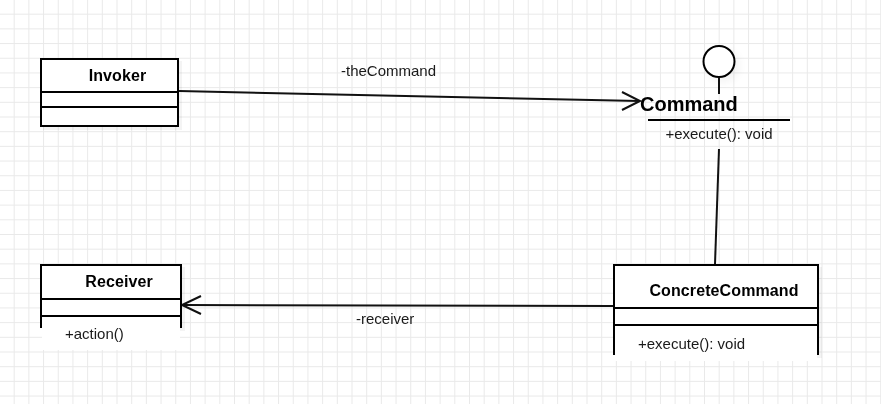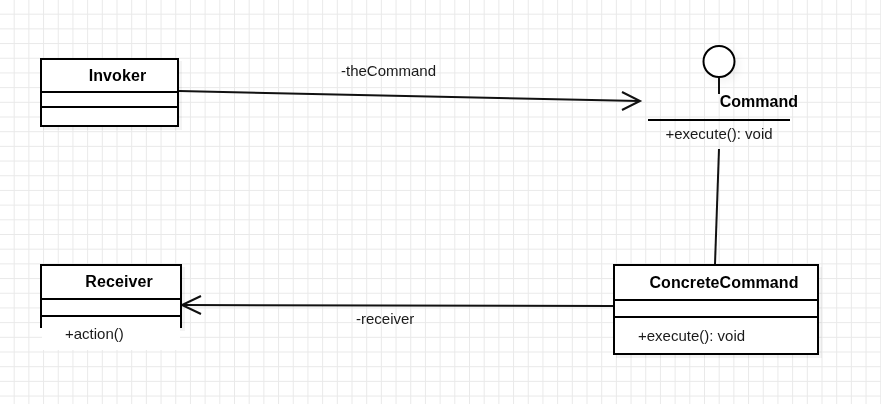--- a/index.html
+++ b/index.html
@@ -81,23 +81,23 @@
     width: 2px;
     height: 16px;
     background: #111111;
     transform: translateX(-50%);
   }
   .iface-name {
     position: absolute;
     left: 0;
     right: 0;
     top: 48px;
-    text-align: right;
+    text-align: left;
     font-weight: bold;
-    font-size: 16px;
+    font-size: 20px;
     color: #000000;
   }
   .iface-rule {
     position: absolute;
     left: 8px;
     right: 8px;
     top: 74px;
     height: 2px;
     background: #000000;
   }
@@ -173,21 +173,21 @@
     <div class="iface-op">+execute(): void</div>
   </div>
 
   <div class="uml-class" style="left:40px; top:264px; width:142px; height:64px;">
     <div class="uml-compartment name" style="height:34px;">Receiver</div>
     <div class="uml-compartment attrs" style="height:17px;"></div>
     <div class="uml-compartment ops" style="height:33px;">+action()</div>
   </div>
 
   <div class="uml-class" style="left:613px; top:264px; width:206px; height:91px;">
-    <div class="uml-compartment name" style="height:35px;">ConcreteCommand</div>
+    <div class="uml-compartment name" style="height:35px;margin-top:8px;">ConcreteCommand</div>
     <div class="uml-compartment attrs" style="height:17px;"></div>
     <div class="uml-compartment ops" style="height:35px;">+execute(): void</div>
   </div>
 
   <div class="edge-label" style="left:341px; top:62px;text-align:center;">-theCommand</div>
 
   <div class="edge-label" style="left:356px; top:310px;">-receiver</div>
 
 </div>
 

